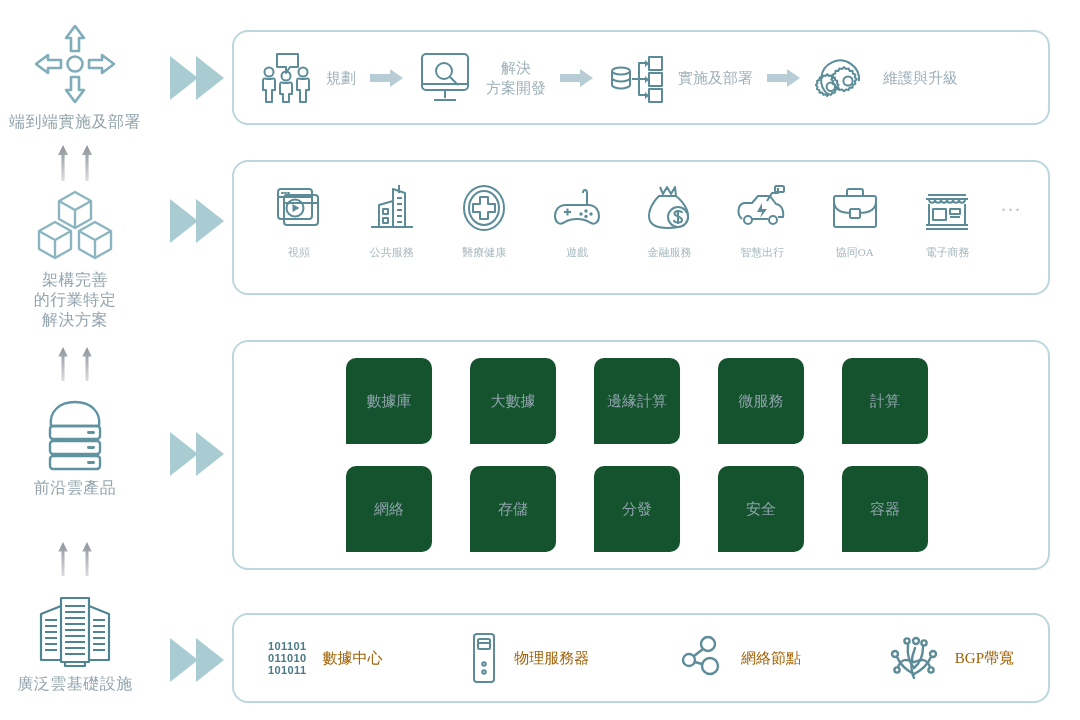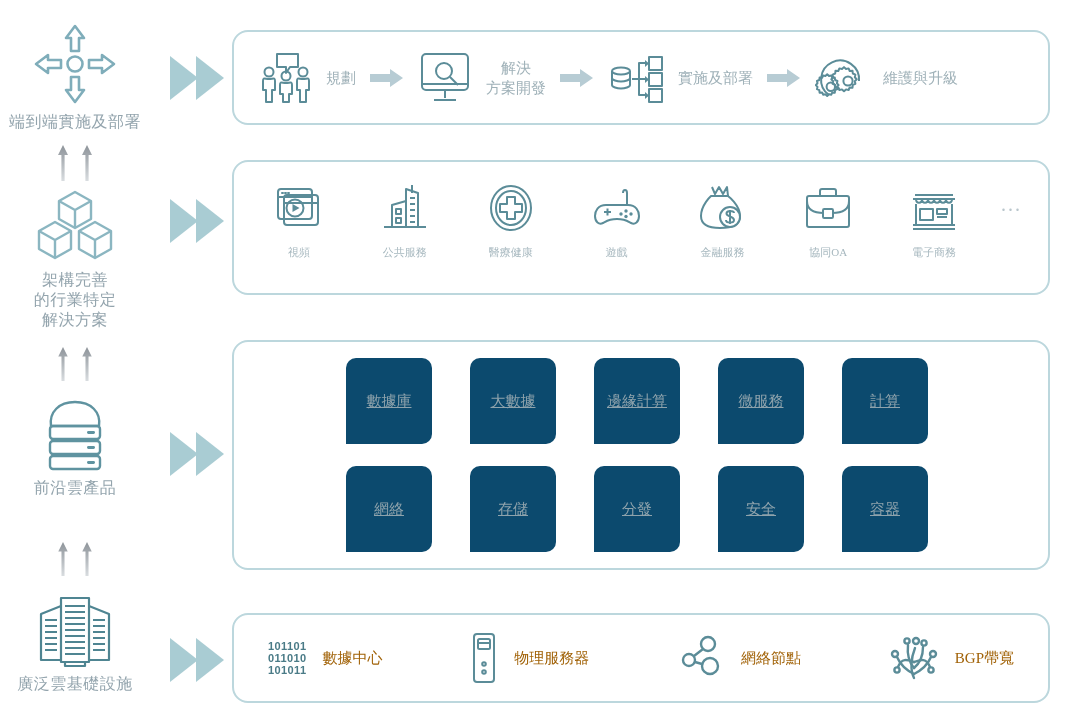--- a/index.html
+++ b/index.html
@@ -67,24 +67,24 @@
   
   .tiles{
     position:absolute;inset:0;
     display:flex;flex-direction:column;justify-content:center;gap:22px;
     padding:18px 40px;
     box-sizing:border-box;
   }
   .tile-row{display:flex;gap:38px;justify-content:flex-start;padding-left:72px;}
   .tile{
     width:86px;height:86px;
-    background:#0c4a6e;
+    background:#14532d;
     border-radius:10px 10px 10px 0;
     display:flex;align-items:center;justify-content:center;
-    color:#8fa3ac;font-size:15px;text-decoration:underline;
+    color:#8fa3ac;font-size:15px;
   }
 
   
   .infra{
     position:absolute;inset:0;
     display:flex;align-items:center;
     padding:0 34px;
     box-sizing:border-box;
     gap:0;
   }
@@ -409,20 +409,36 @@
             <path d="M15 4 L18 11 L22 4 L26 11 L30 4 L31 13"></path>
             <path d="M14 13 H31 C31 13 43 22 43 33 C43 41 36 45 23 45 C10 45 4 41 4 33 C4 22 14 13 14 13 Z"></path>
             <circle cx="33" cy="34" r="10" fill="#ffffff"></circle>
             <path d="M33 27 V41 M37 30 C37 28.5 35 28 33 28 C31 28 29.5 29 29.5 30.5 C29.5 34 37 33 37 37 C37 38.6 35 39.6 33 39.6 C31 39.6 29 38.8 29 37"></path>
               </g>
             </svg>
         </span>
         <span class="ind-label">金融服務</span>
       </div>
 
+      <div class="ind">
+        <span>
+          <svg width="56" height="50" viewBox="0 0 56 50">
+              <g fill="none" stroke="#5b8c98" stroke-width="2" stroke-linejoin="round">
+            <path d="M8 36 C3 32 3 22 10 20 L18 20 L24 13 L36 13 L42 21 C48 22 50 28 49 34 L44 34"></path>
+            <path d="M18 36 H34"></path>
+            <circle cx="14" cy="37" r="4"></circle>
+                <circle cx="39" cy="37" r="4"></circle>
+            <path d="M33 18 L38 10 L44 10 L44 5"></path>
+                <rect x="41" y="3" width="9" height="6" rx="1.6"></rect>
+            <path d="M28 20 L23 29 H28 L26 35 L33 26 H28 Z" fill="#5b8c98" stroke="none"></path>
+              </g>
+            </svg>
+        </span>
+        <span class="ind-label">智慧出行</span>
+      </div>
 
       <div class="ind">
         <span>
           <svg width="50" height="50" viewBox="0 0 50 50">
               <g fill="none" stroke="#5b8c98" stroke-width="2" stroke-linejoin="round">
             <rect x="4" y="13" width="42" height="31" rx="2"></rect>
             <path d="M17 13 V8 C17 6.5 18 6 19 6 H31 C32 6 33 6.5 33 8 V13"></path>
             <path d="M4 18 C4 28 13 30 21 30 M46 18 C46 28 37 30 29 30"></path>
             <rect x="20" y="26" width="10" height="9" rx="1.2"></rect>
               </g>

